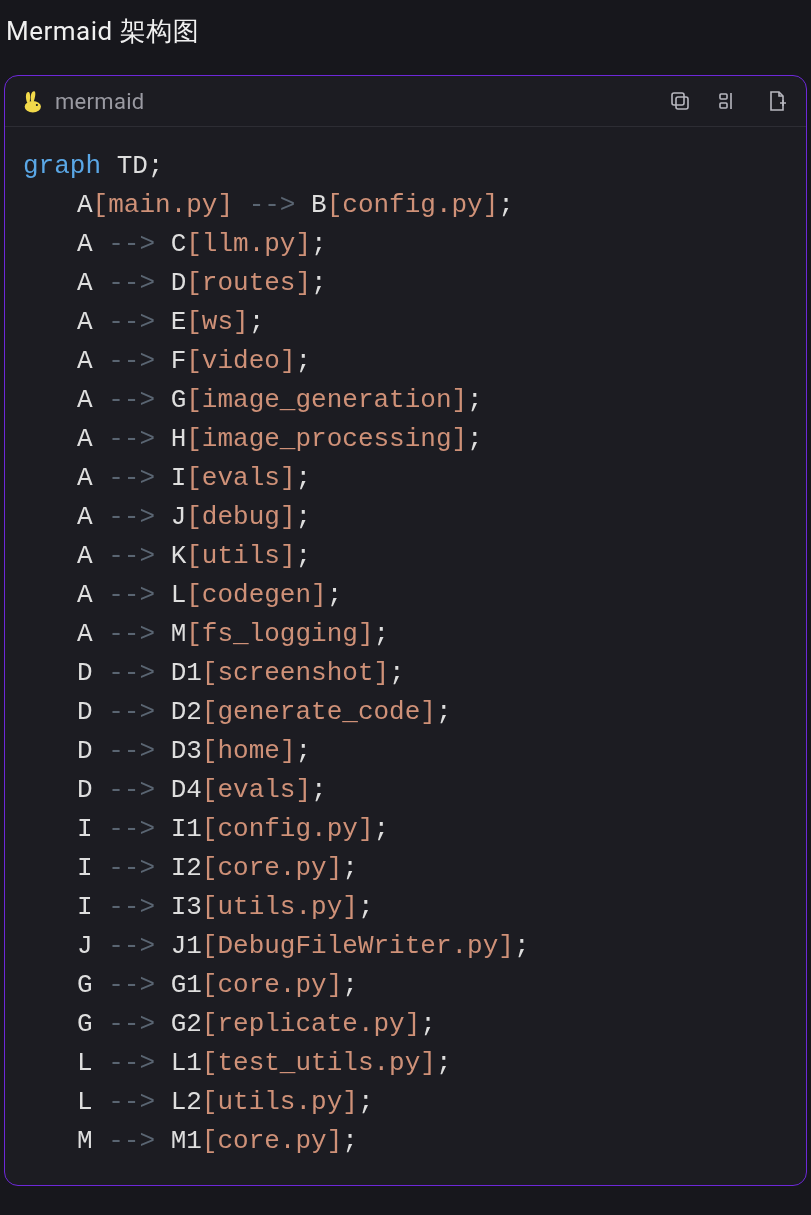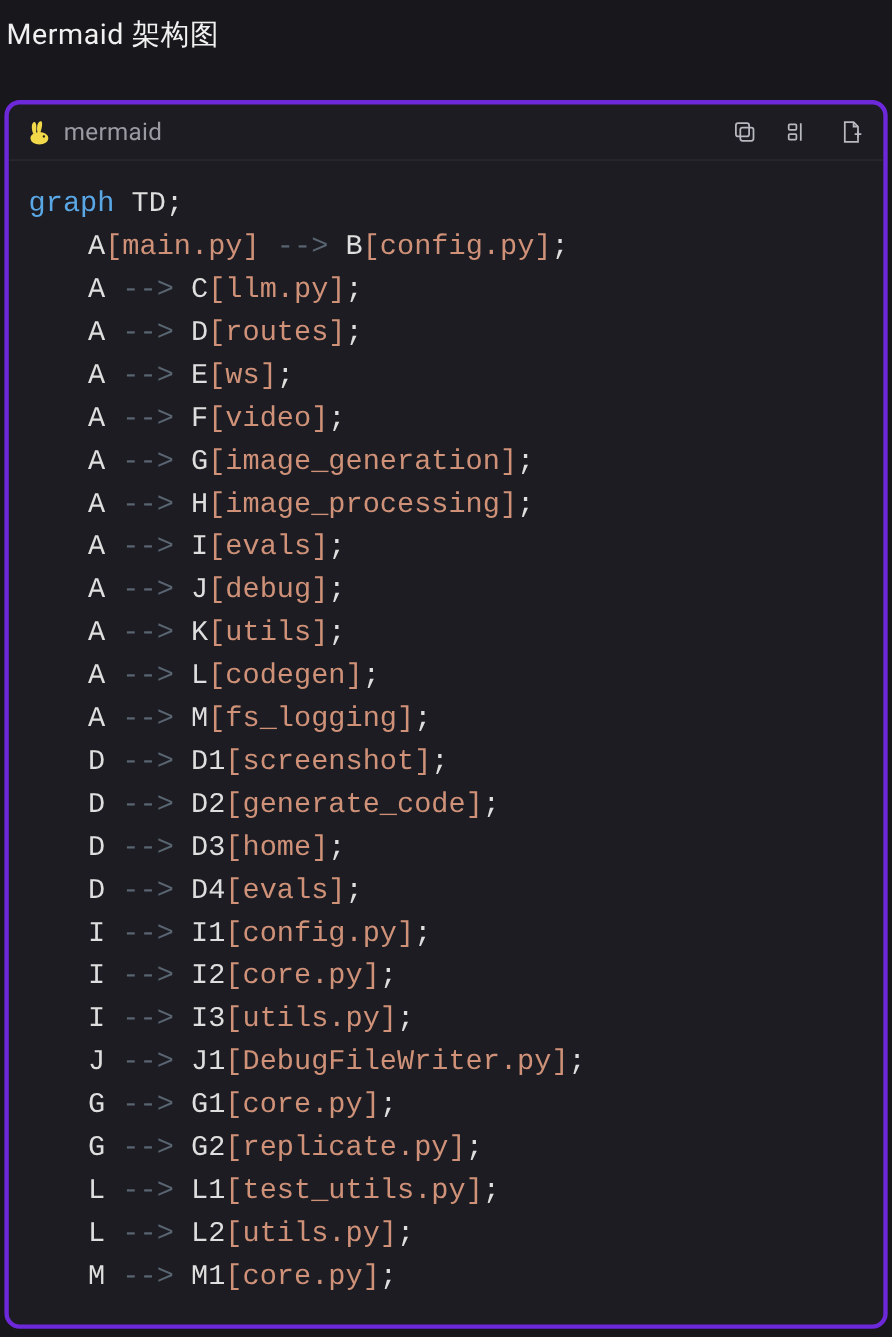--- a/index.html
+++ b/index.html
@@ -12,23 +12,23 @@
       overflow: hidden;
     }
     .page-title {
       font-size: 26px;
       font-weight: 400;
       color: #f0f0f0;
       padding: 14px 4px 18px 6px;
       letter-spacing: 0.5px;
     }
     .code-panel {
-      margin: 24px 4px 0 4px;
+      margin: 8px 4px 0 4px;
       background: #1c1c22;
-      border: 4px solid #6d28d9;
+      border: 1px solid #6d28d9;
       border-radius: 14px;
       overflow: hidden;
     }
     .panel-header {
       display: flex;
       align-items: center;
       justify-content: space-between;
       padding: 12px 18px 12px 14px;
       border-bottom: 1px solid #2d2d34;
     }

